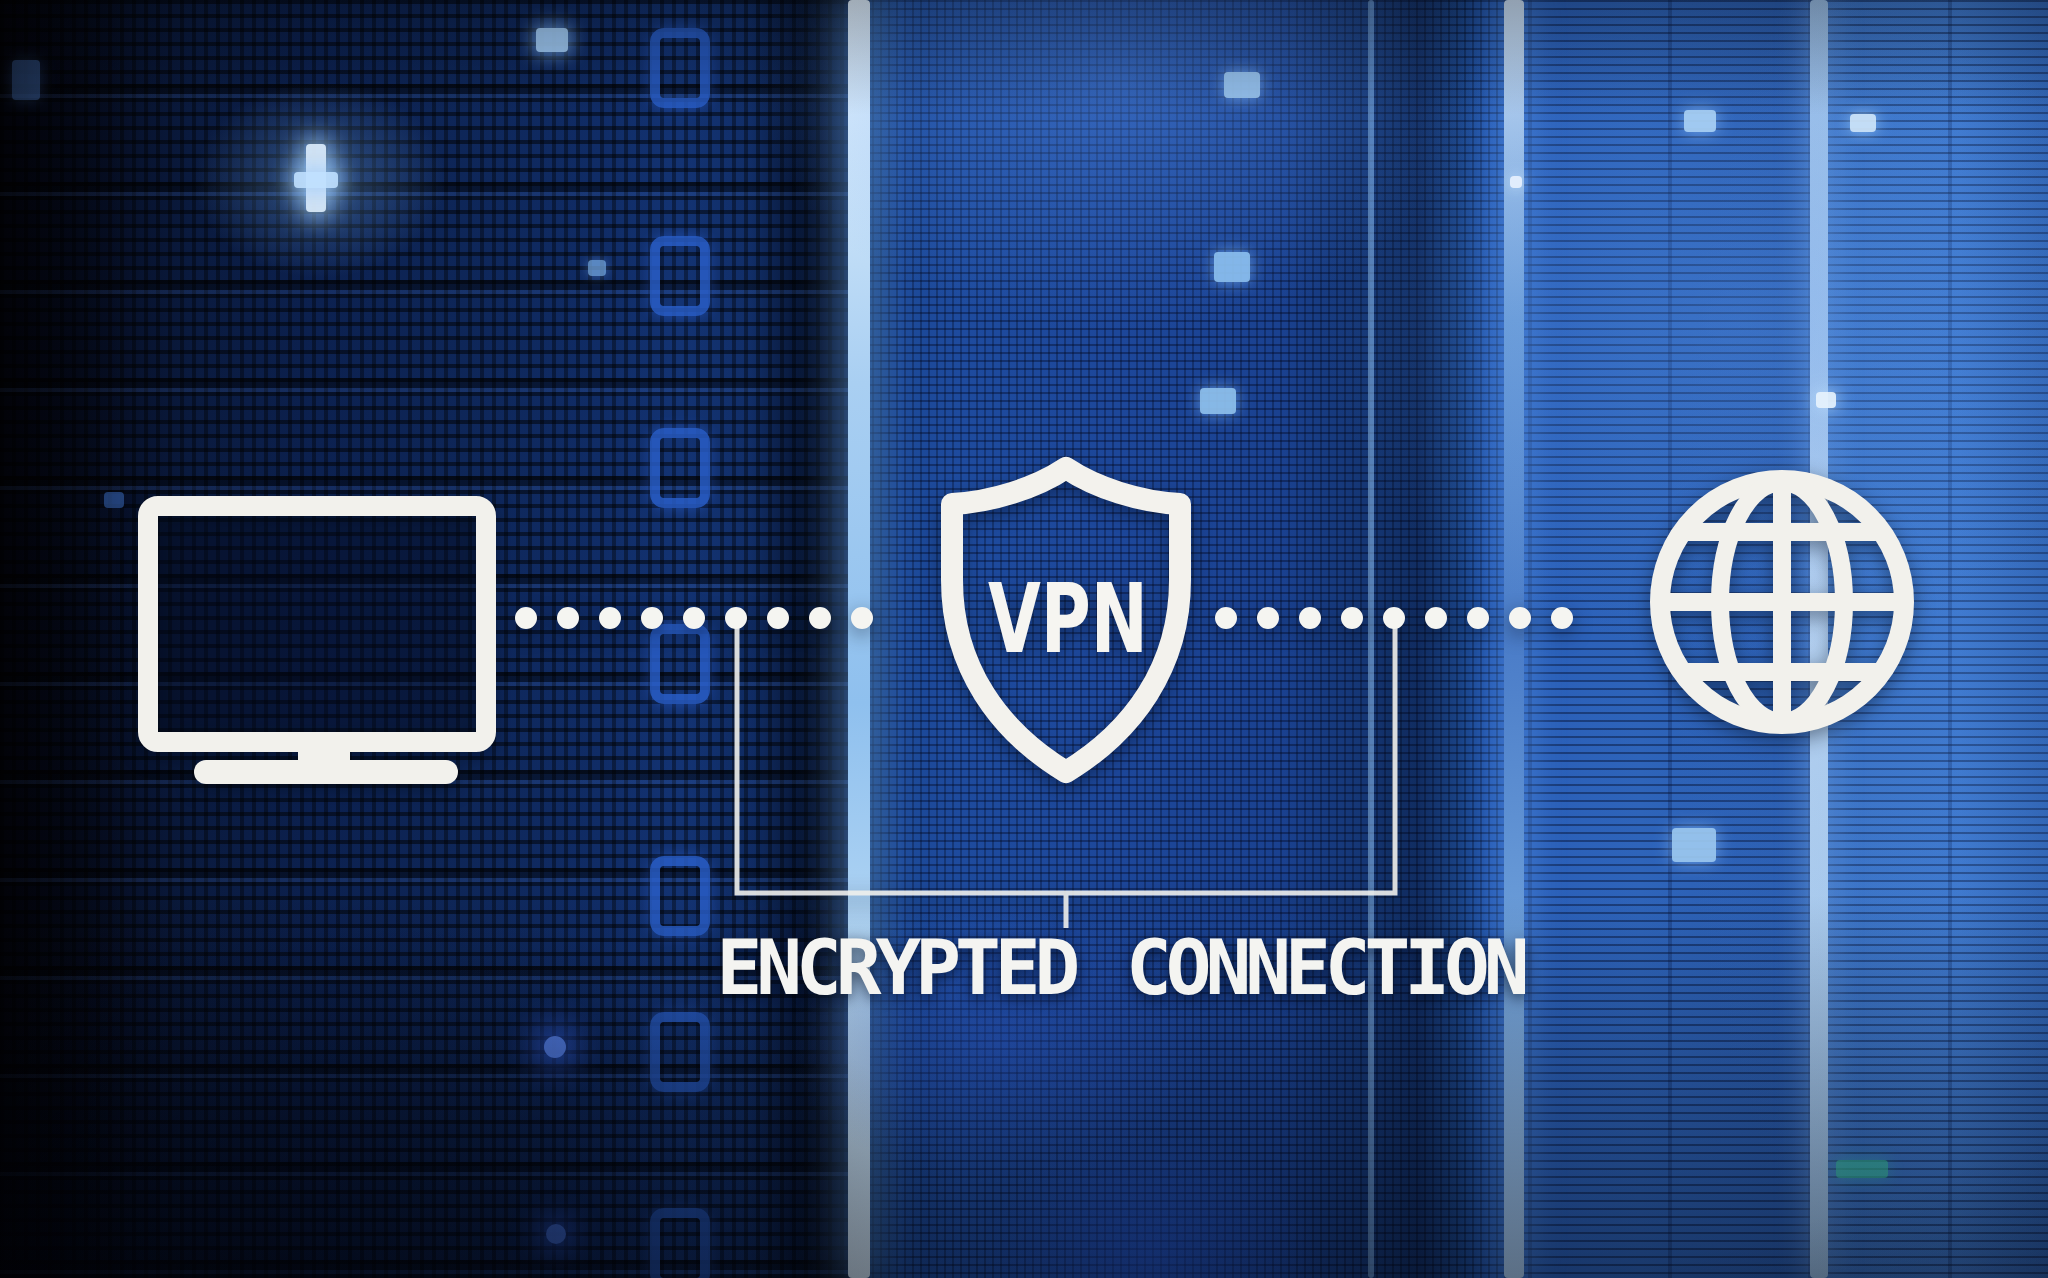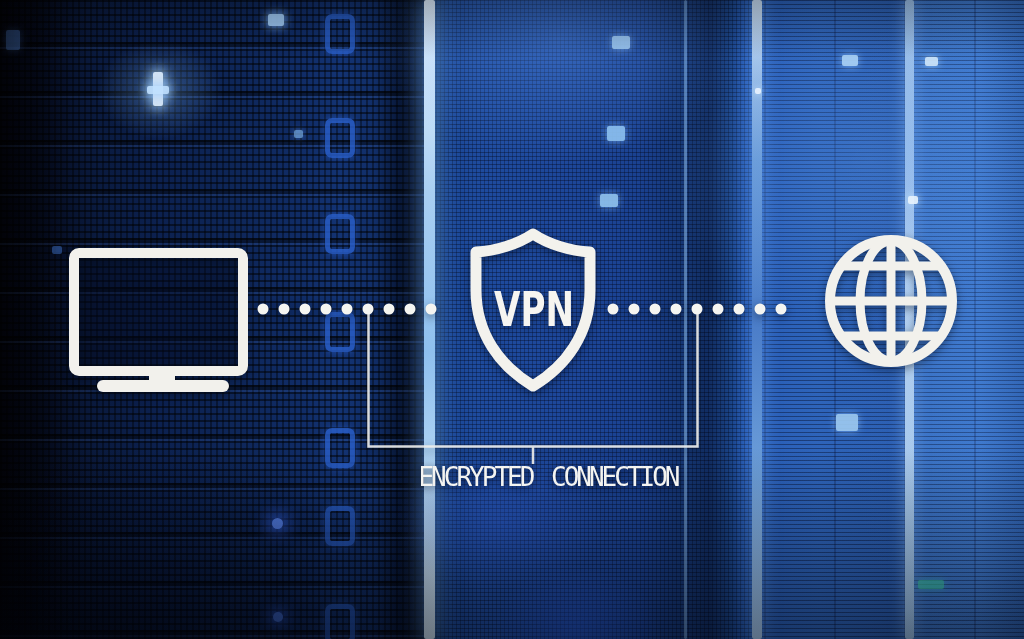--- a/index.html
+++ b/index.html
@@ -58,22 +58,22 @@
       linear-gradient(90deg, rgba(0,0,0,.5) 0, transparent 7%),
       radial-gradient(500px 260px at 120px 640px, rgba(0,0,4,.55), transparent 75%);
   }
   .handle{position:absolute;left:325px;width:20px;height:30px;border:5px solid #2a60cc;
     border-radius:7px;opacity:.8;box-shadow:0 0 7px rgba(60,120,255,.4);pointer-events:none;}
   .led{position:absolute;border-radius:2px;pointer-events:none;opacity:.92;}
   .led.orb{border-radius:50%;}
   .diagram{position:absolute;left:0;top:0;
     filter:drop-shadow(0 3px 5px rgba(0,8,25,.45));}
   .caption{
-    position:absolute;left:548px;top:462px;transform:translateX(-50%);
-    font-family:"DejaVu Sans Mono",monospace;font-weight:normal;font-size:26px;
+    position:absolute;left:560px;top:462px;transform:translateX(-50%);
+    font-family:"DejaVu Sans Mono",monospace;font-weight:bold;font-size:38px;
     letter-spacing:-3px;word-spacing:6px;color:#f4f4f1;white-space:nowrap;
     text-shadow:0 2px 7px rgba(0,10,30,.65);
   }
 </style>
 </head>
 <body>
 
 <div class="stage">
 
   <div class="layer mesh-left"></div>

